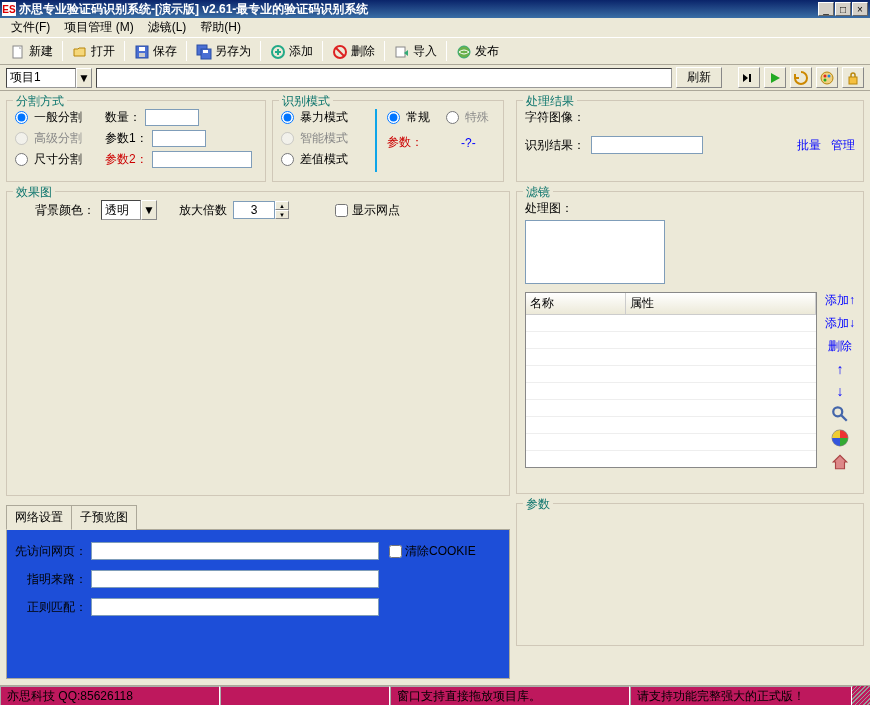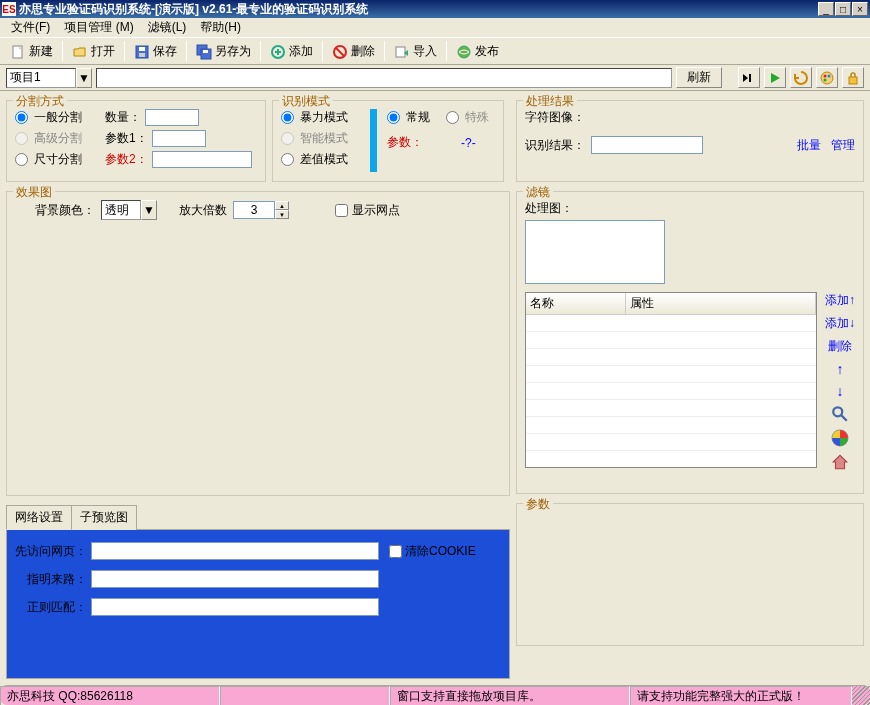--- a/index.html
+++ b/index.html
@@ -32,21 +32,21 @@
 .btn { height: 21px; padding: 0 10px; background: #ece9d8; border: 1px solid #888; border-top-color:#fff; border-left-color:#fff; cursor:pointer; }
 .icon-btn { width: 22px; height: 21px; background: #ece9d8; border: 1px solid #888; border-top-color:#fff; border-left-color:#fff; display:flex;align-items:center;justify-content:center; cursor:pointer; }
 
 
 .main { padding: 4px 6px; display: flex; gap: 6px; }
 .left-col { width: 504px; display: flex; flex-direction: column; gap: 4px; }
 .right-col { flex: 1; display: flex; flex-direction: column; gap: 4px; }
 
 
 .groupbox { border: 1px solid #d0c8b8; padding: 8px 8px 6px; position: relative; margin-top: 5px; }
-.groupbox > .legend { position: absolute; top: -8px; left: 6px; background: #ece9d8; padding: 0 3px; color: #a16207; }
+.groupbox > .legend { position: absolute; top: -8px; left: 6px; background: #ece9d8; padding: 0 3px; color: #0f766e; }
 
 .split-top { display: flex; gap: 6px; }
 .gb-split { width: 260px; height: 82px; }
 .gb-mode { width: 232px; height: 82px; }
 .gb-effect { height: 305px; }
 .gb-result { height: 82px; }
 .gb-filter { height: 303px; }
 .gb-param { height: 143px; }
 
 .radio-row { display: flex; align-items: center; gap: 4px; margin-bottom: 4px; }
@@ -95,30 +95,30 @@
 .filter-table .th1 { width: 100px; }
 .filter-table .th2 { flex: 1; }
 .filter-table .tbody { height: 152px; }
 .filter-table .tr { height: 17px; border-bottom: 1px solid #eee; }
 .side-actions { display: flex; flex-direction: column; gap: 6px; align-items: center; }
 .side-actions span { color: #00f; cursor: pointer; }
 .side-actions .arrow { color: #00f; font-size: 14px; cursor:pointer; }
 .side-actions .sa-icon { width: 18px; height: 18px; cursor:pointer; }
 
 
-.statusbar { position: absolute; bottom: 0; left: 0; right: 0; height: 20px; background: #f9a8d4; border-top: 1px solid #aca899; display: flex; border-radius: 7px; }
+.statusbar { position: absolute; bottom: 0; left: 0; right: 0; height: 20px; background: #be185d; border-top: 1px solid #aca899; display: flex; }
 .status-pane { border: 1px inset #fff; padding: 2px 6px; height: 20px; display: flex; align-items: center; }
 .status-pane.p1 { width: 220px; }
 .status-pane.p2 { width: 170px; }
 .status-pane.p3 { width: 240px; }
 .status-pane.p4 { flex: 1; }
 .grip { width: 18px; background: repeating-linear-gradient(135deg,#999 0,#999 1px,transparent 1px,transparent 3px); }
 
 .mode-inner { display:flex; }
-.mode-left { width:96px; border-right:7px solid #0ea5e9; padding-right:4px; }
+.mode-left { width:96px; border-right:2px solid #0ea5e9; padding-right:4px; }
 .mode-right { padding-left:10px; }
 </style>
 </head>
 <body>
 
 <div class="titlebar">
   <div class="app-icon">ES</div>
   <div class="title-text">亦思专业验证码识别系统-[演示版]  v2.61-最专业的验证码识别系统</div>
   <div class="win-btns">
     <div class="win-btn">_</div>

